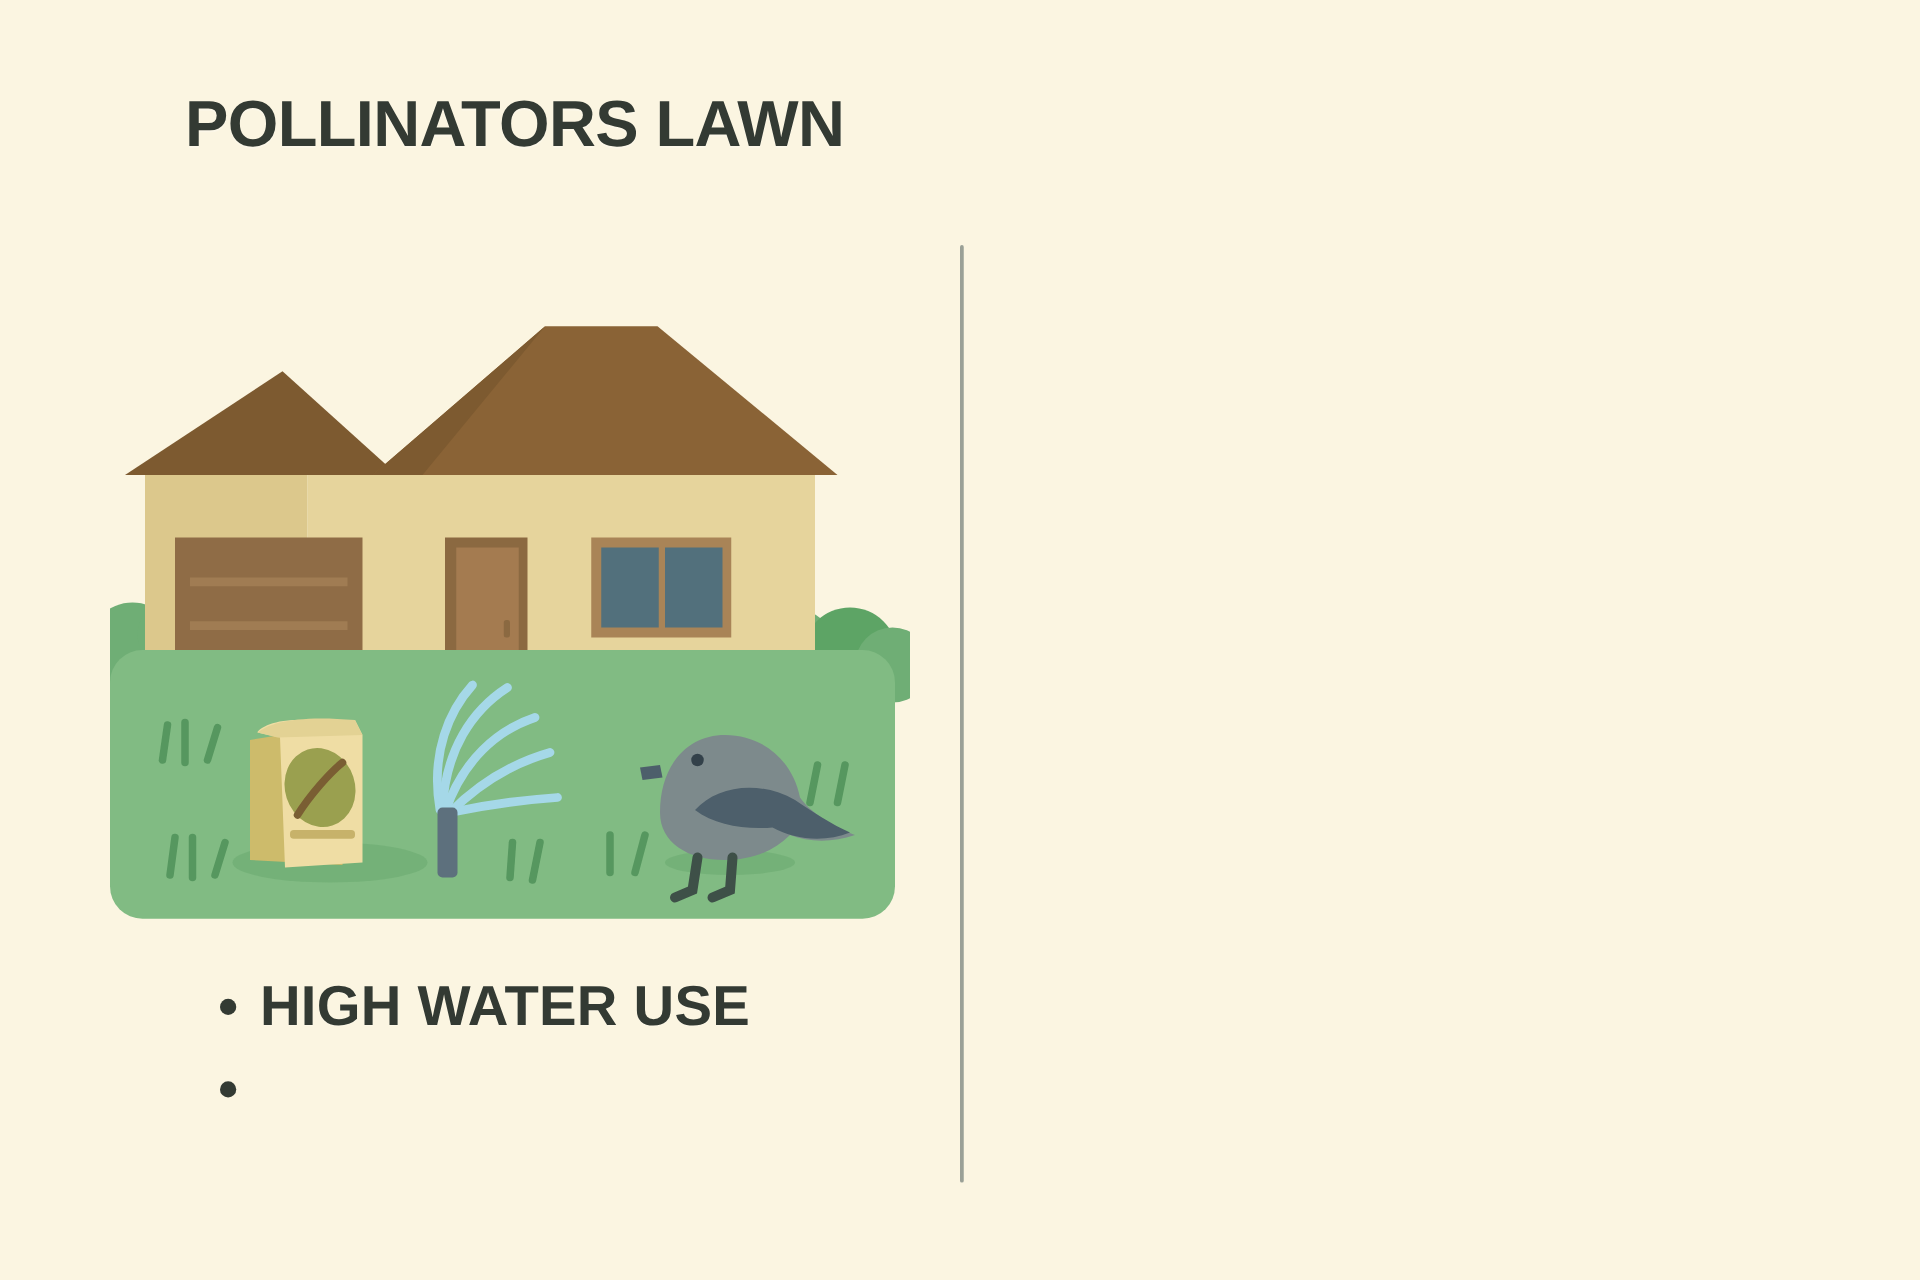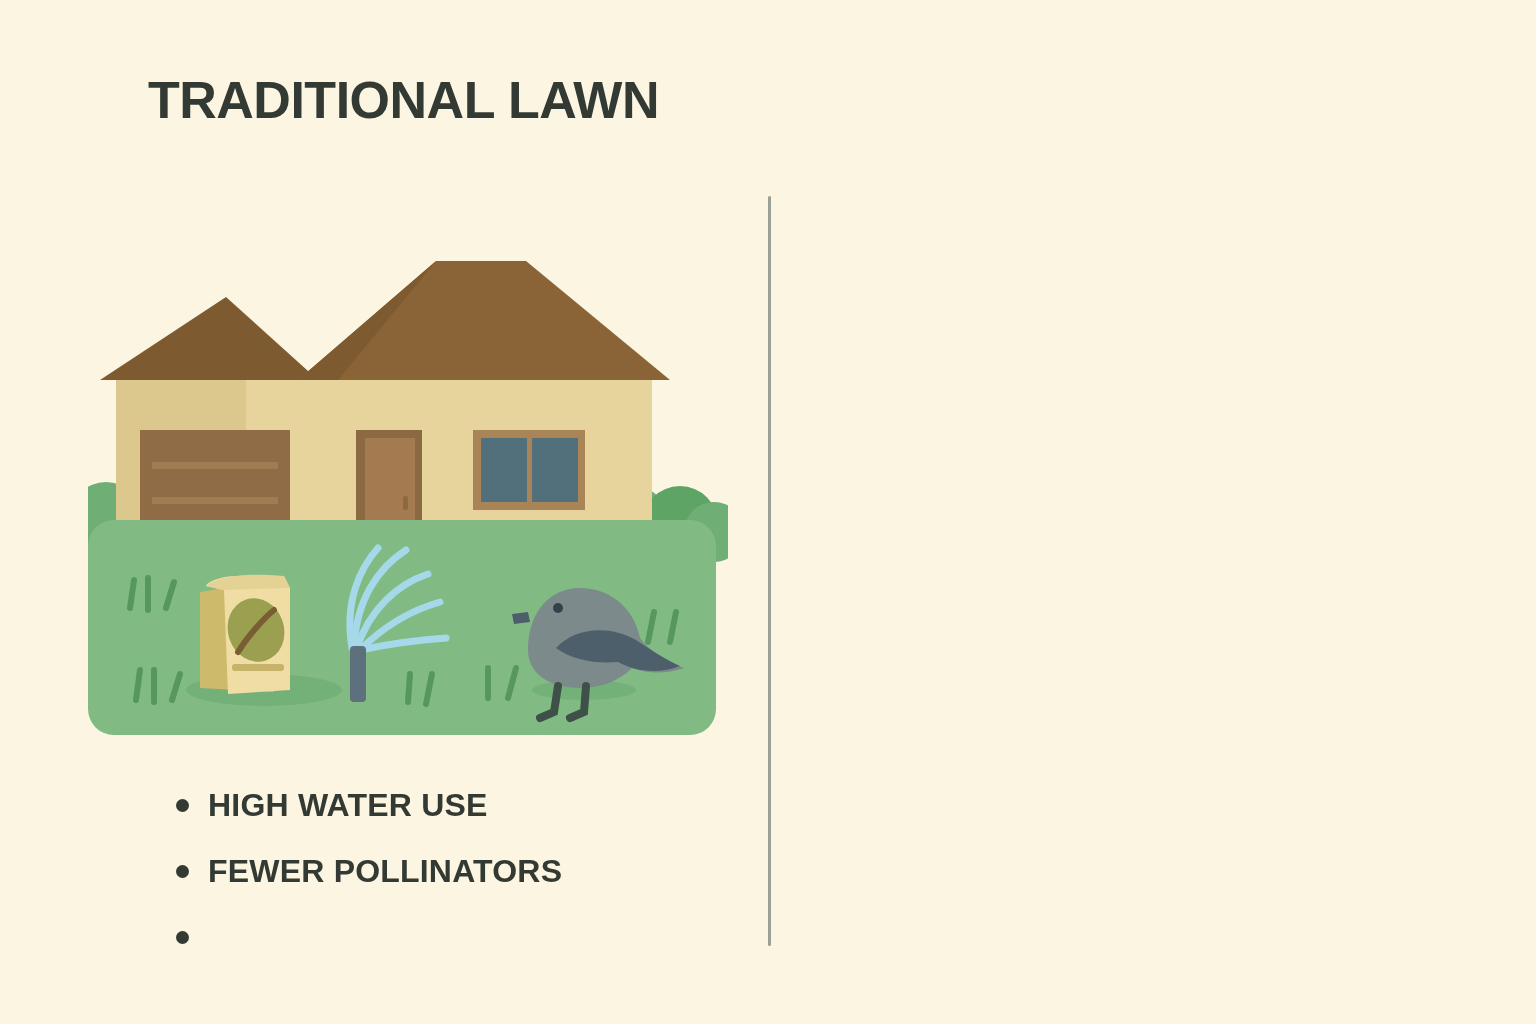--- a/index.html
+++ b/index.html
@@ -63,21 +63,21 @@
     position: absolute;
     list-style: none;
     margin: 0;
     padding: 0;
   }
   #bullets-left  { left: 176px; top: 772px; }
   .bullets li {
     display: flex;
     align-items: center;
     color: #333a33;
-    font-size: 32px;
+    font-size: 45px;
     font-weight: bold;
     letter-spacing: 0.2px;
     height: 66px;
     text-shadow: 0 1px 0 rgba(255,255,255,0.22);
   }
   .bullet-dot {
     width: 13px;
     height: 13px;
     border-radius: 50%;
     background: #333a33;
@@ -85,21 +85,21 @@
     flex: none;
   }
 </style>
 </head>
 <body>
 
 <div id="infographic">
 
   <div class="panel" id="panel-left">
 
-    <div class="panel-title" id="title-left">TRADITIONAL LAWN</div>
+    <div class="panel-title" id="title-left">POLLINATORS LAWN</div>
 
     <div class="scene" id="scene-left">
       <svg width="640" height="500" viewBox="0 0 640 500">
 
         <g>
           <circle cx="18" cy="268" r="36" fill="#6fae75"></circle>
           <circle cx="52" cy="258" r="30" fill="#6fae75"></circle>
           <circle cx="400" cy="282" r="34" fill="#5da465"></circle>
           <circle cx="445" cy="270" r="40" fill="#6fae75"></circle>
           <circle cx="492" cy="282" r="32" fill="#5da465"></circle>
@@ -181,24 +181,20 @@
       </svg>
     </div>
 
     <ul class="bullets" id="bullets-left">
       <li>
         <span class="bullet-dot"></span>
         <span>HIGH WATER USE</span>
       </li>
       <li>
         <span class="bullet-dot"></span>
-        <span>FEWER POLLINATORS</span>
-      </li>
-      <li>
-        <span class="bullet-dot"></span>
       </li>
     </ul>
   </div>
 
   <div class="divider"></div>
 
   <div class="panel" id="panel-right">
 
     
 

